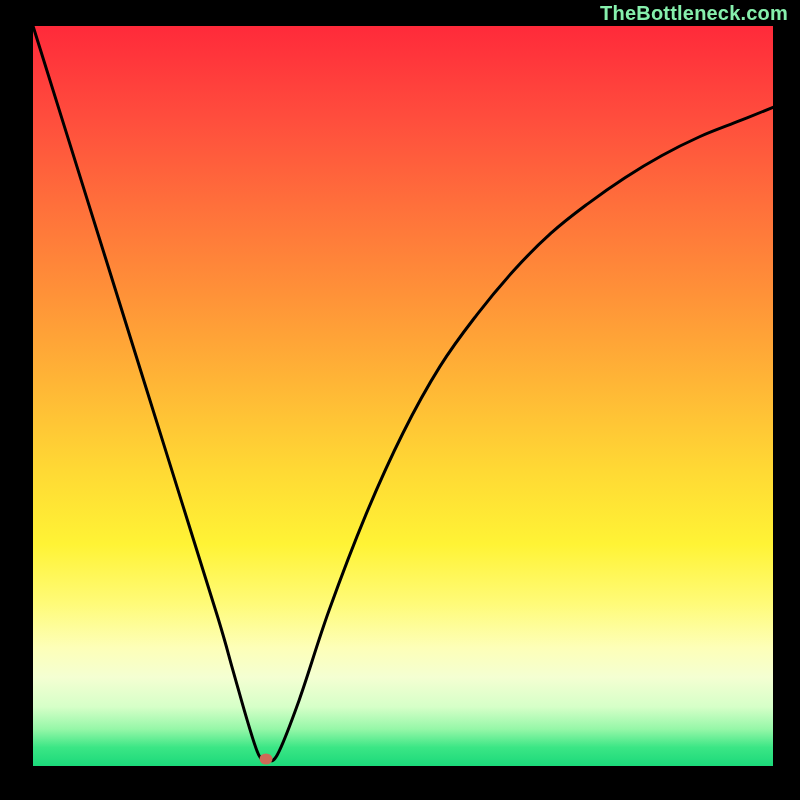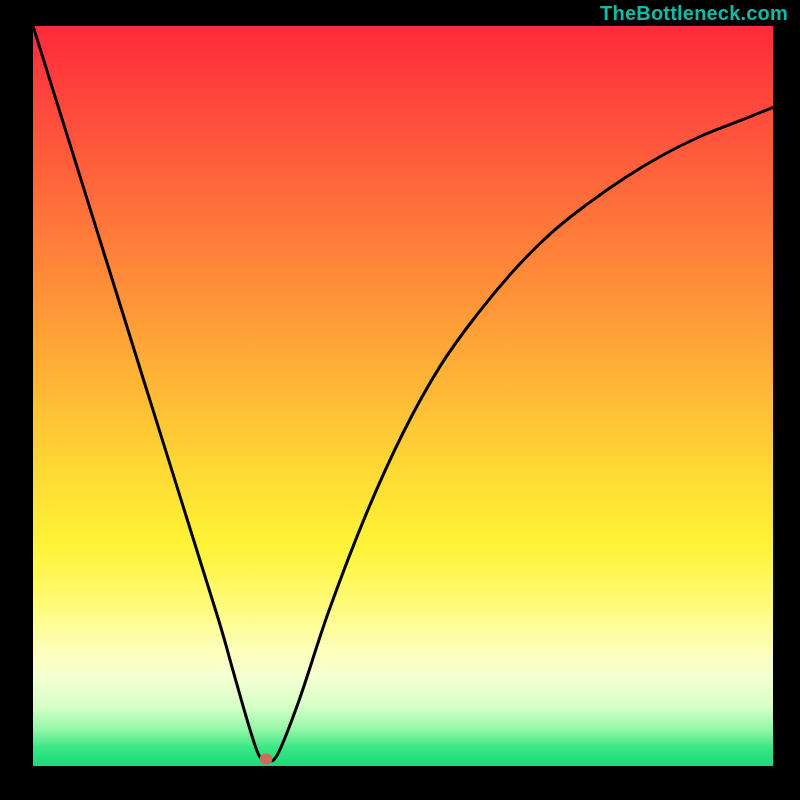--- a/index.html
+++ b/index.html
@@ -14,21 +14,21 @@
   .container {
     position: relative;
     width: 800px;
     height: 800px;
     background: #000;
   }
   .watermark {
     position: absolute;
     top: 2px;
     right: 12px;
-    color: #14b8a6;
+    color: #86efac;
     font-size: 20px;
     font-weight: 600;
     letter-spacing: 0.2px;
     z-index: 10;
   }
   .plot {
     position: absolute;
     left: 33px;
     top: 26px;
     width: 740px;

